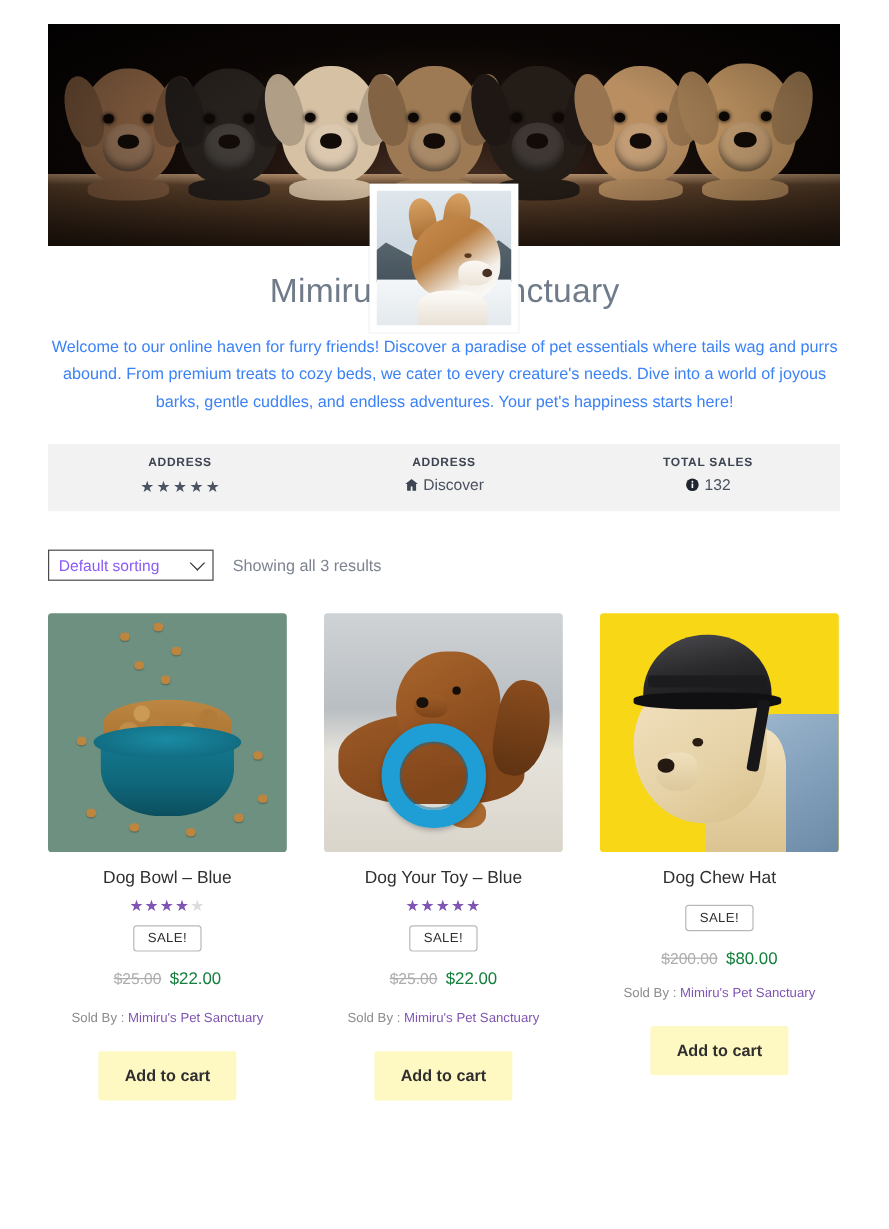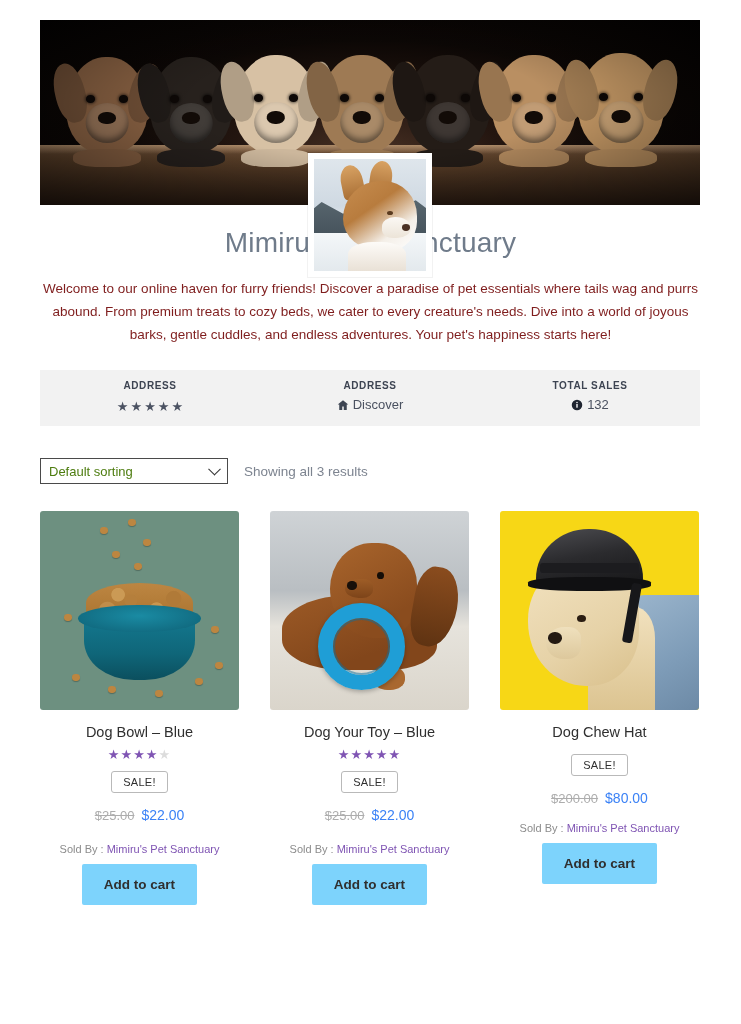--- a/index.html
+++ b/index.html
@@ -183,21 +183,21 @@
     font-size: 28px;
     font-weight: 400;
     color: #6f7b8a;
     letter-spacing: .2px;
   }
   .store-desc {
     margin: 18px 40px 0 40px;
     text-align: center;
     font-size: 13.5px;
     line-height: 23px;
-    color: #7f1d1d;
+    color: #3b82f6;
   }
 
   
   .stats {
     margin: 24px 41px 0 40px;
     background: #f2f2f2;
     height: 56px;
     display: flex;
     align-items: center;
   }
@@ -232,30 +232,30 @@
   
   .toolbar {
     margin: 30px 41px 0 40px;
     display: flex;
     align-items: center;
     gap: 16px;
     height: 30px;
   }
   .sortbox {
     position: relative;
-    width: 188px;
+    width: 138px;
     height: 26px;
     border: 1px solid #4a4a4a;
     background: #fff;
     display: flex;
     align-items: center;
     padding: 0 8px;
     box-sizing: border-box;
     font-size: 13px;
-    color: #4d7c0f;
+    color: #8b5cf6;
     cursor: pointer;
   }
   .sortbox .chev {
     position: absolute;
     right: 8px;
     top: 50%;
     width: 8px; height: 8px;
     border-right: 1.6px solid #333;
     border-bottom: 1.6px solid #333;
     transform: translateY(-70%) rotate(45deg);
@@ -486,36 +486,36 @@
     font-size: 14px;
     color: #2f2f2f;
   }
   .price del {
     color: #adadad;
     margin-right: 7px;
     font-size: 13px;
   }
   .price ins {
     text-decoration: none;
-    color: #3b82f6;
+    color: #15803d;
   }
   .sold-by {
     margin-top: 20px;
     font-size: 11px;
     color: #8c8c8c;
   }
   .sold-by a {
     color: #7f54b3;
     text-decoration: none;
     cursor: pointer;
   }
   .add-cart {
     display: inline-block;
-    margin-top: 9px;
-    background: #7dd3fc;
+    margin-top: 21px;
+    background: #fef9c3;
     border: none;
     padding: 13px 22px;
     font-size: 13.5px;
     font-weight: 700;
     color: #2f2f2f;
     font-family: "Liberation Sans", sans-serif;
     cursor: pointer;
     border-radius: 2px;
   }
   .p3 .sold-by { margin-top: 16px; }

